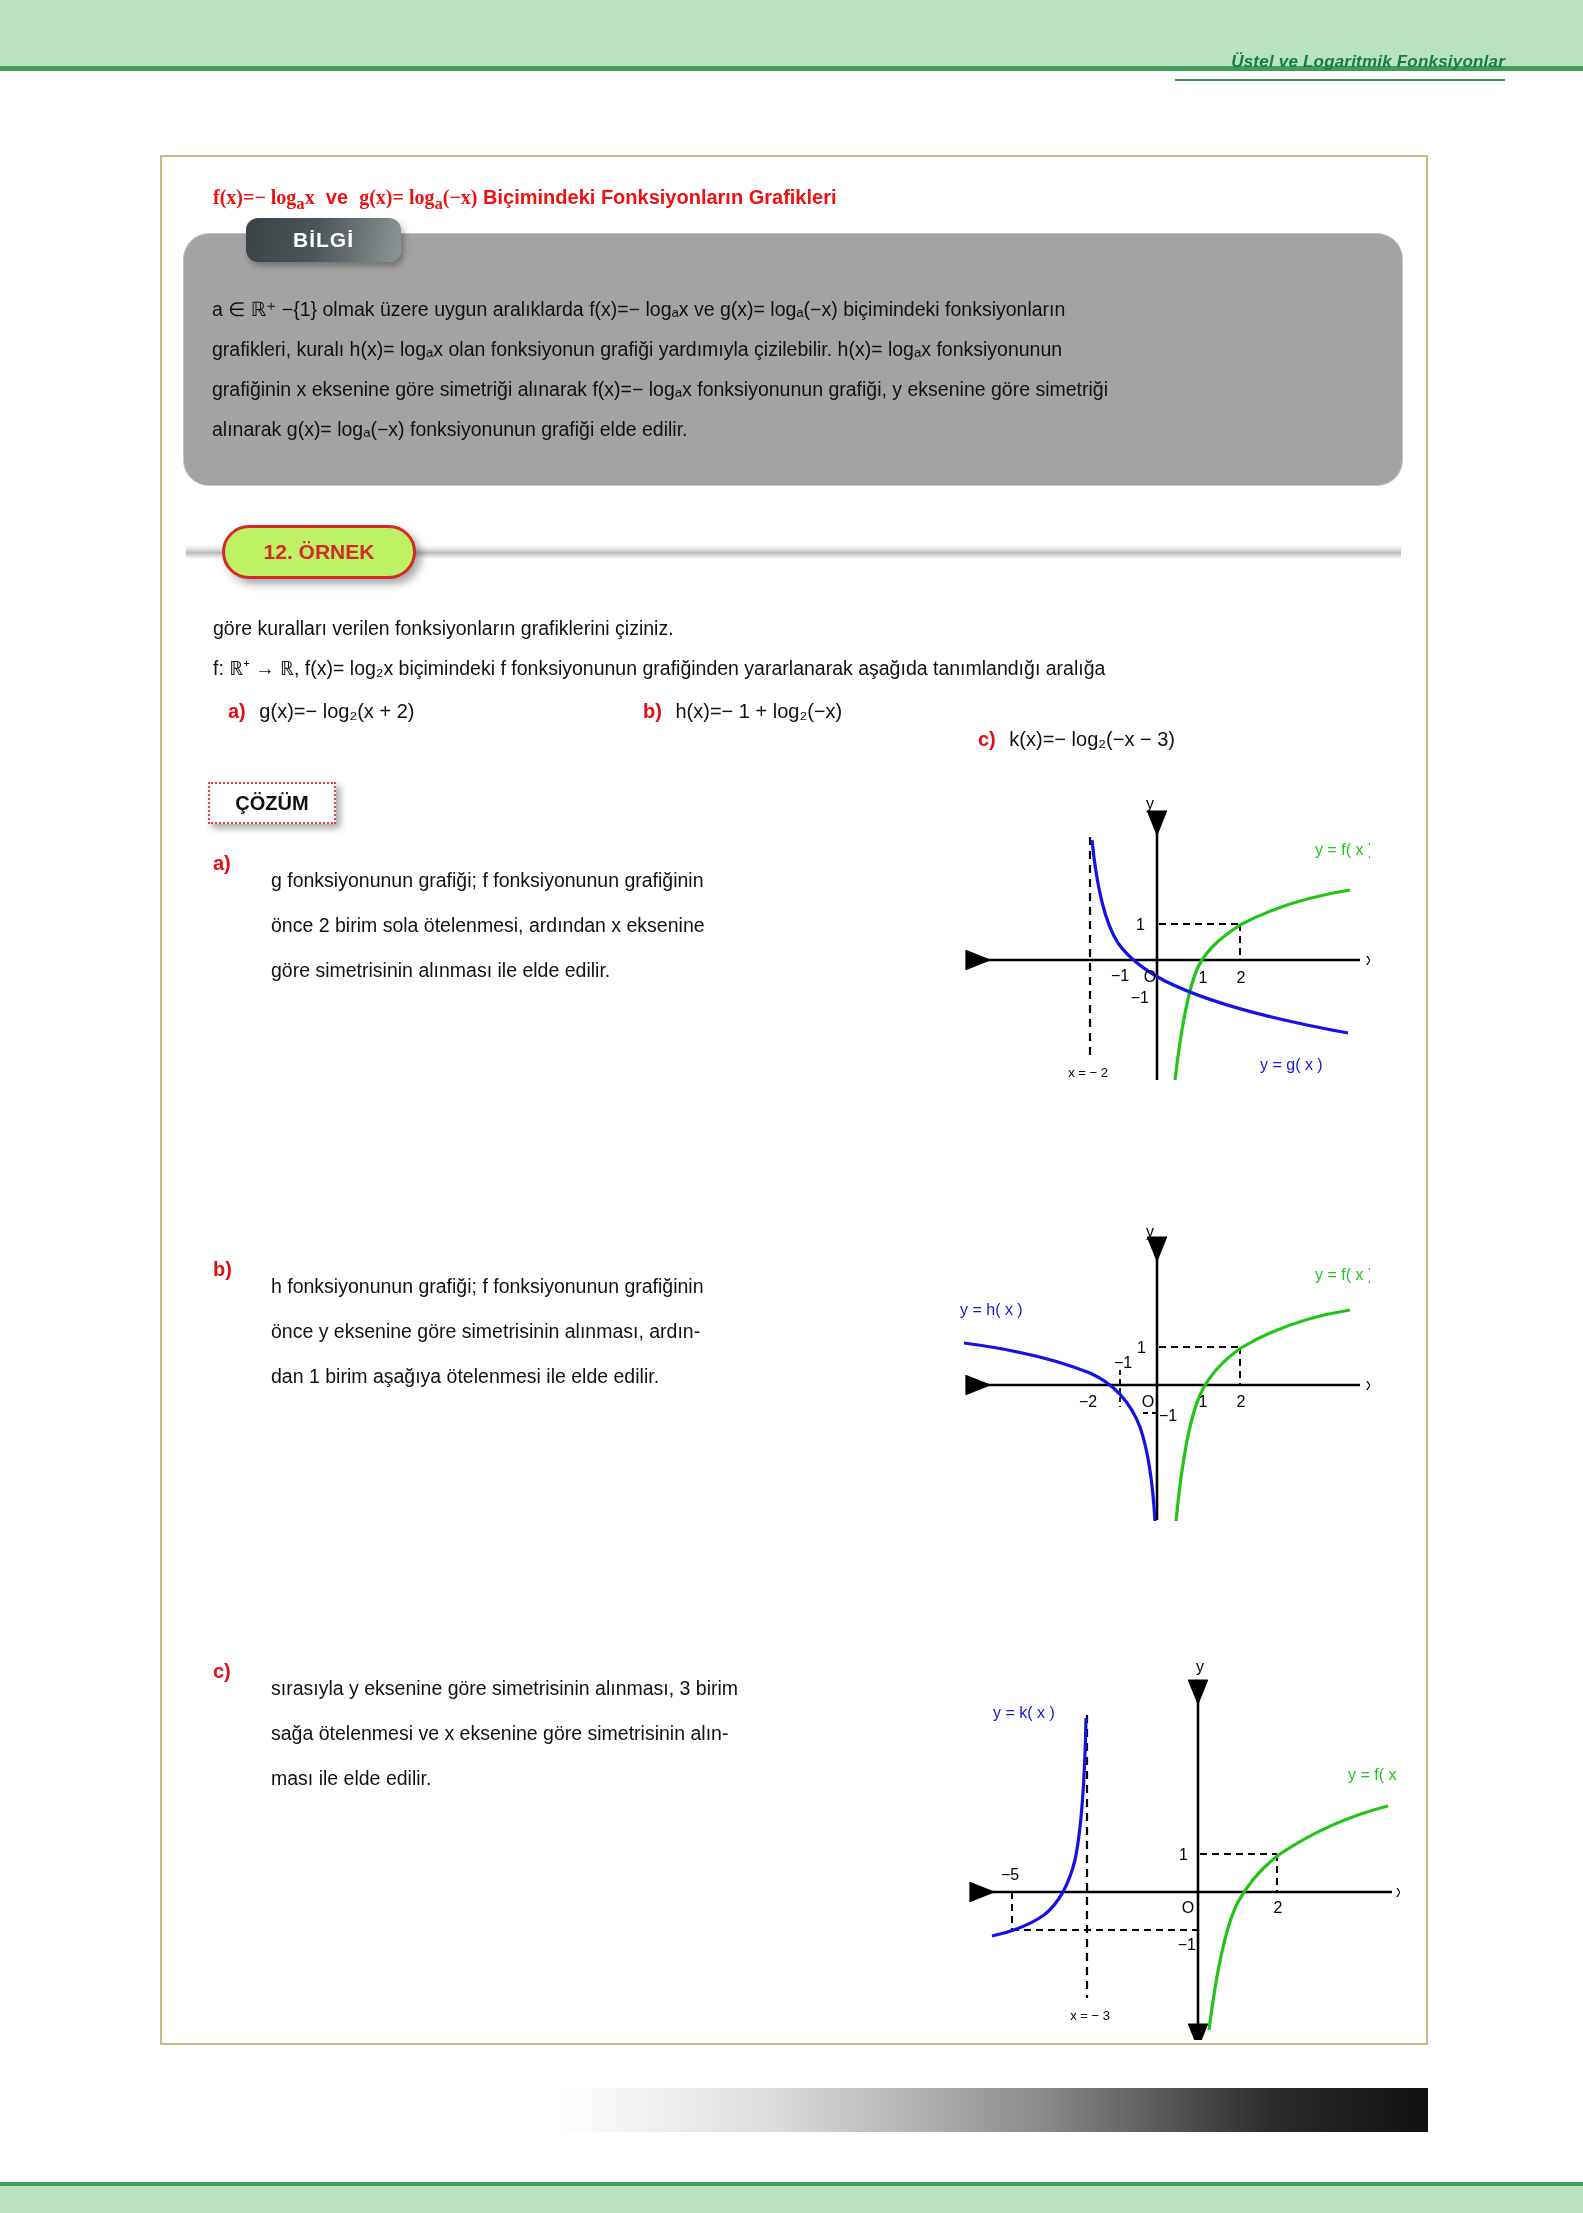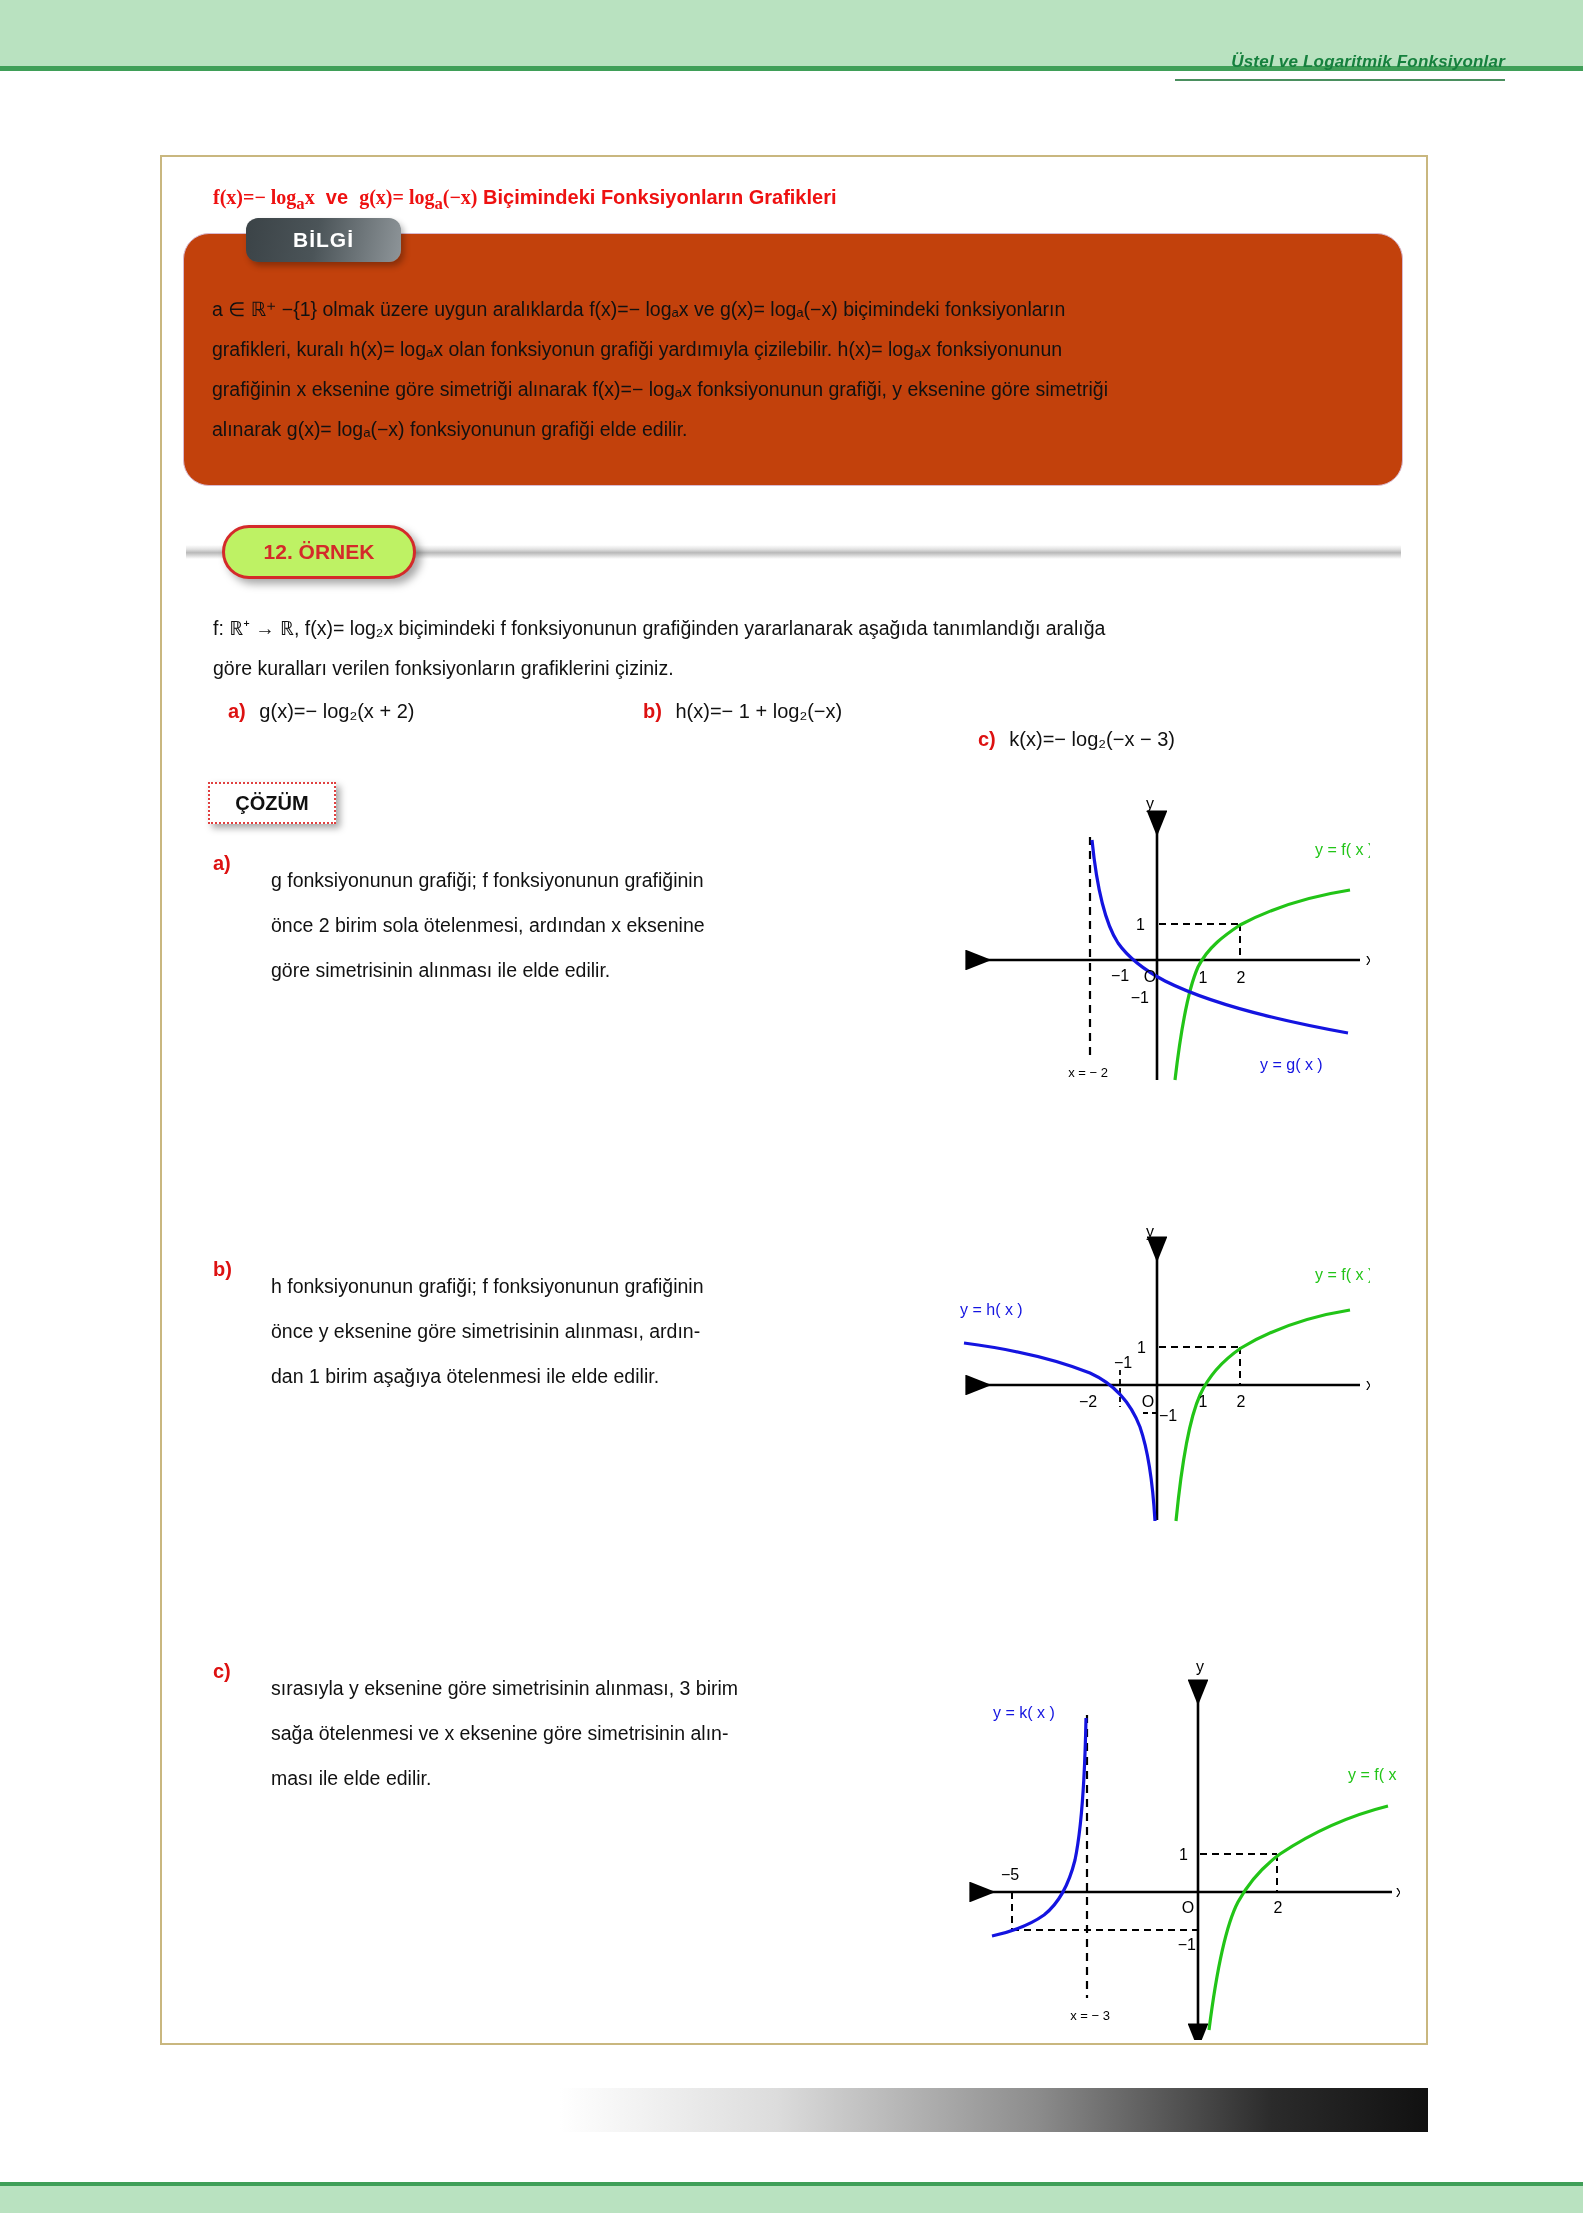--- a/index.html
+++ b/index.html
@@ -43,21 +43,21 @@
     position:absolute; left:213px; top:186px;
     font-size:20px; font-weight:700; color:#ee1111;
     white-space:nowrap;
   }
   .mathi { font-family:"Liberation Serif", serif; }
 
   
   .bilgi-box {
     position:absolute; left:183px; top:233px;
     width:1220px; height:253px;
-    background:#c2410c;
+    background:#a3a3a3;
     border:1px solid #d9b9d0;
     border-radius:26px;
   }
   .bilgi-tab {
     position:absolute; left:62px; top:-16px;
     width:155px; height:44px; border-radius:12px;
     background: linear-gradient(100deg,#3b4347 0%, #4b5458 45%, #8e9599 100%);
     box-shadow: 3px 4px 6px rgba(0,0,0,.30);
   }
   .bilgi-tab span {
@@ -176,22 +176,22 @@
     <p>alınarak g(x)= logₐ(−x) fonksiyonunun grafiği elde edilir.</p>
   </div>
 </div>
 
 <div class="ornek-bar"></div>
 <div class="ornek-pill">
   <span>12. ÖRNEK</span>
 </div>
 
 <div class="problem">
+  <p>göre kuralları verilen fonksiyonların grafiklerini çiziniz.</p>
   <p>f: ℝ⁺ → ℝ, f(x)= log₂x biçimindeki f fonksiyonunun grafiğinden yararlanarak aşağıda tanımlandığı aralığa</p>
-  <p>göre kuralları verilen fonksiyonların grafiklerini çiziniz.</p>
 </div>
 
 <div class="formula-row">
   <div class="f-item f-a">
     <span class="f-tag">a)</span>
     <span>g(x)=− log₂(x + 2)</span>
   </div>
   <div class="f-item f-b">
     <span class="f-tag">b)</span>
     <span>h(x)=− 1 + log₂(−x)</span>

